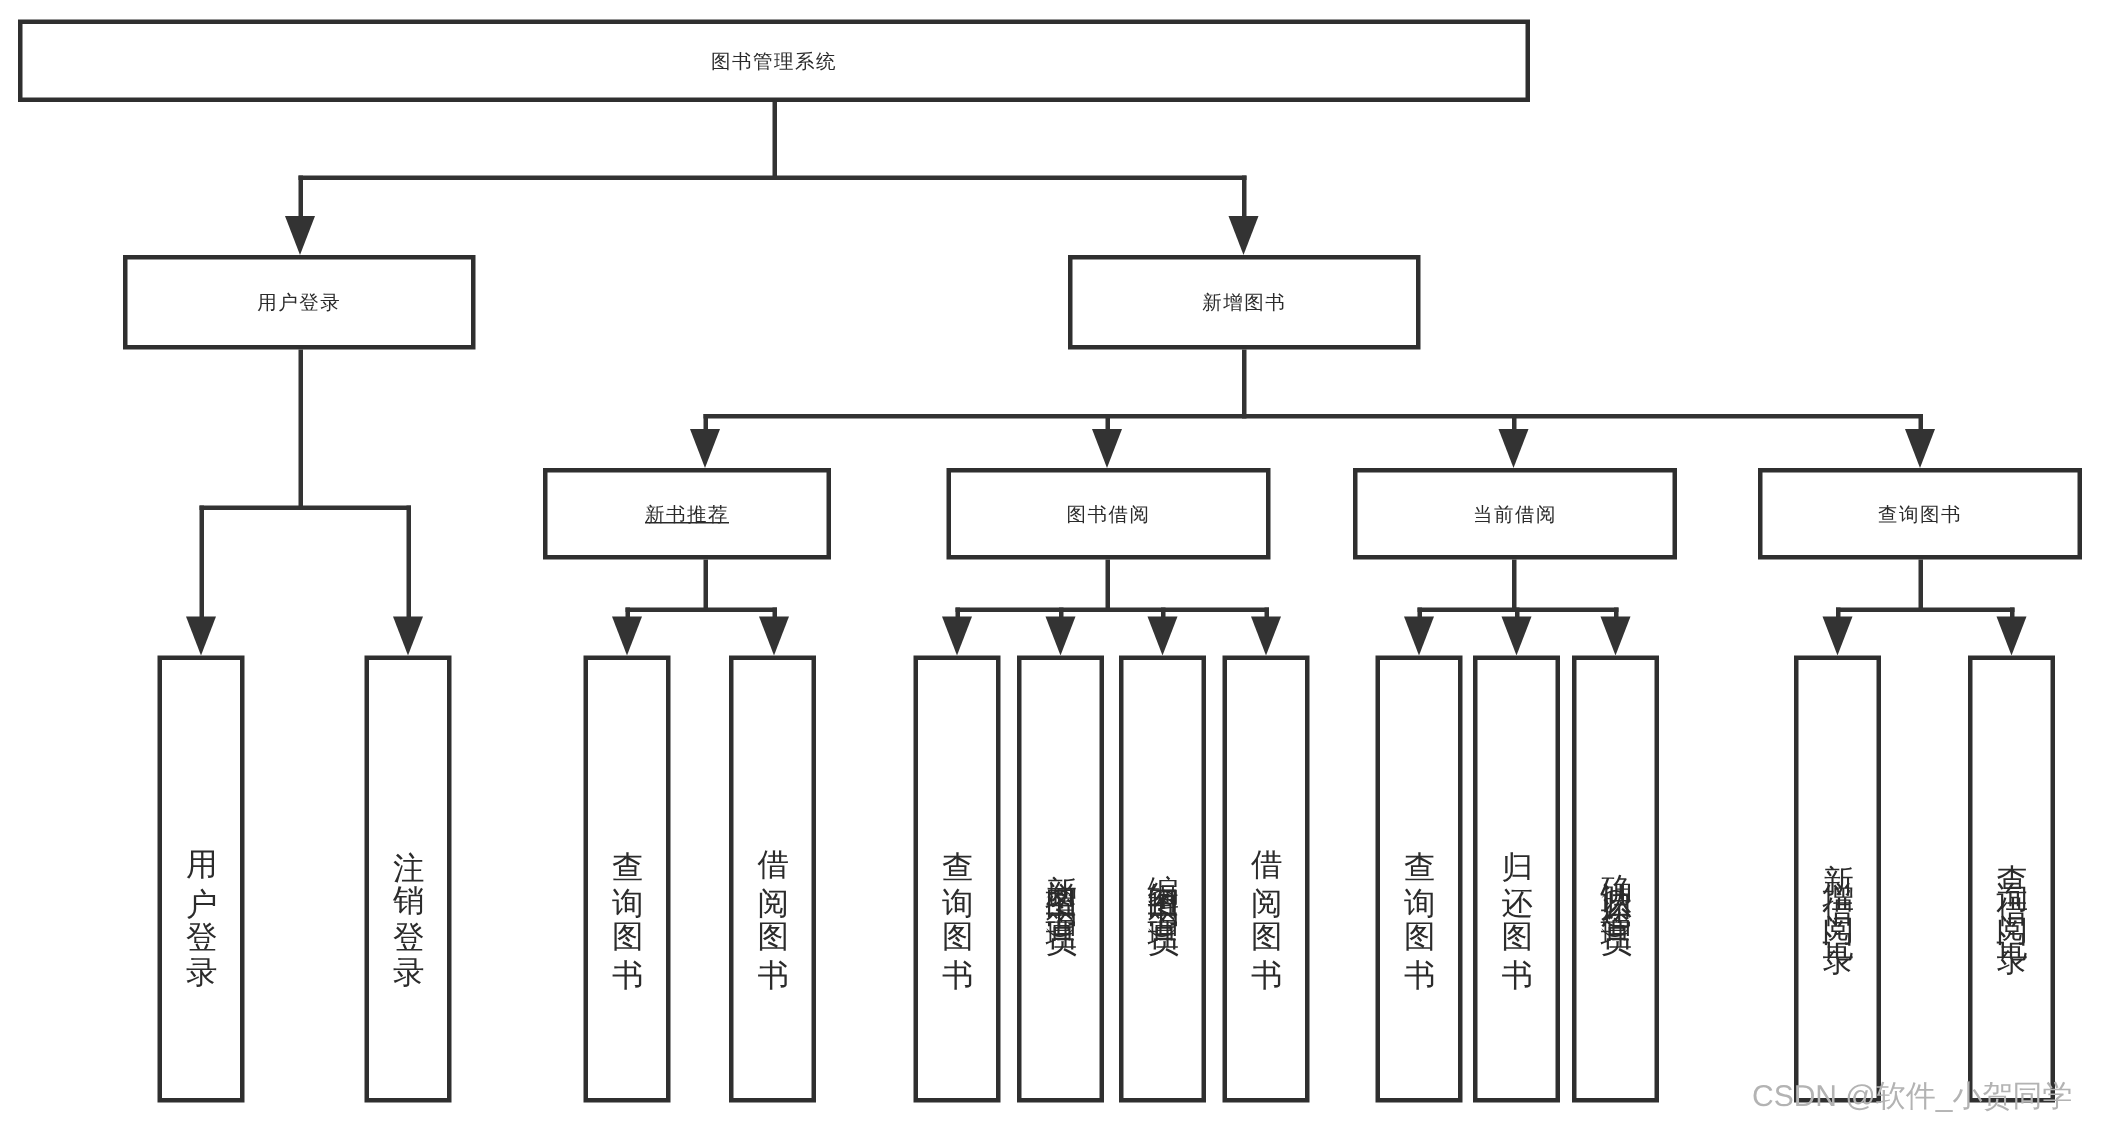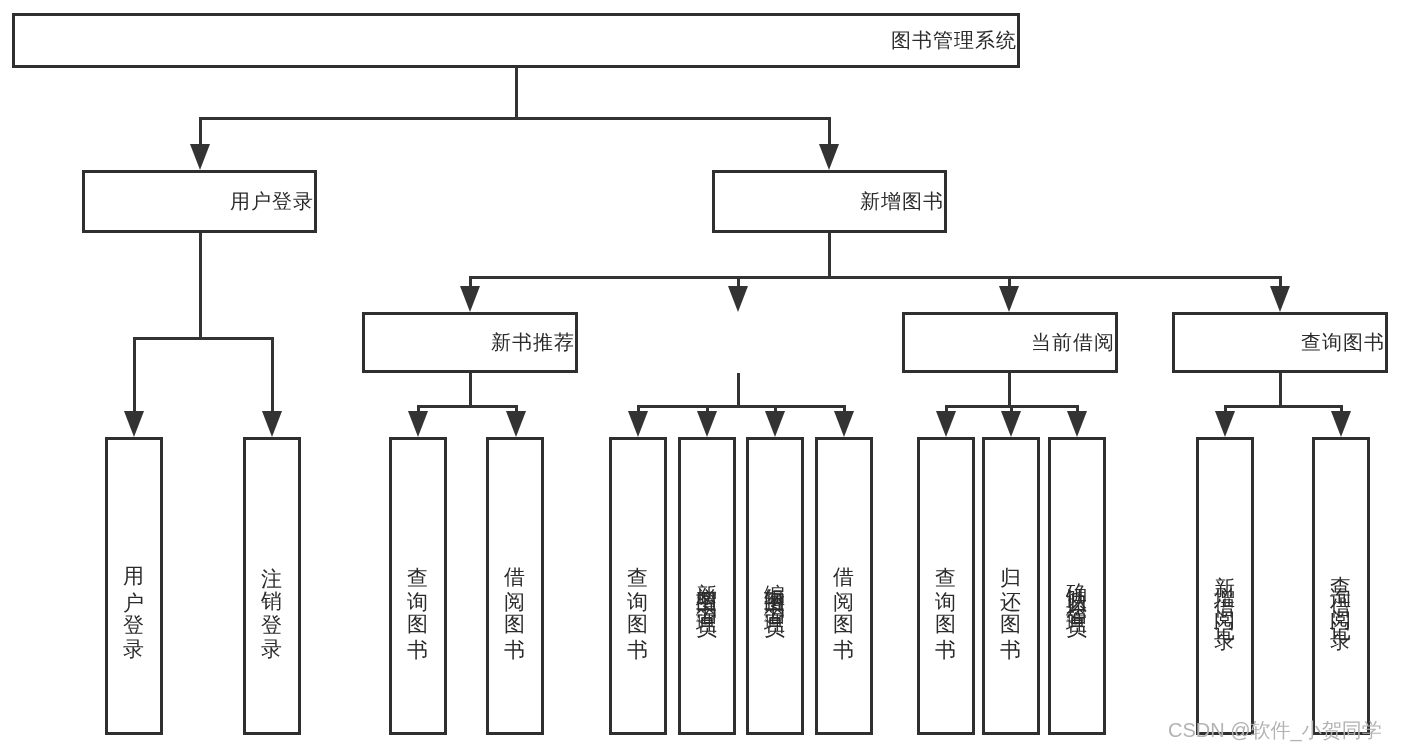--- a/index.html
+++ b/index.html
@@ -5,22 +5,22 @@
   :root{
     --line:#333333; --border:#2f2f2f; --text:#2b2b2b;
     --watermark:#b3b3b3; --background:#ffffff;
   }
   *{box-sizing:border-box; margin:0; padding:0;}
   body{background:var(--background); font-family:"Liberation Sans", sans-serif;}
   .stage{position:relative; width:1405px; height:747px; background:var(--background); overflow:hidden;}
 
   
   .hbox{position:absolute; border:3px solid var(--border); background:#fff;
-        display:flex; align-items:center; justify-content:flex-end;
-        font-size:20px; color:var(--text); letter-spacing:1px;}
+        display:flex; align-items:center; justify-content:center;
+        font-size:13px; color:var(--text); letter-spacing:1px;}
 
   
   .vbox{position:absolute; top:437px; width:58px; height:298px;
         border:3px solid var(--border); background:#fff;
         display:flex; align-items:center; justify-content:center;}
   .vbox .vtext{display:block; writing-mode:vertical-rl;
         font-size:21px; color:var(--text); line-height:1;}
   .ls4{letter-spacing:24px; margin-bottom:-24px;}
   .ls6{letter-spacing:11px; margin-bottom:-11px;}
   .ls9{letter-spacing:5px;  margin-bottom:-5px;}
@@ -68,22 +68,25 @@
   <div class="line" style="left:469px; top:276px; width:813px; height:3px;"></div>
   <div class="line" style="left:469px;  top:276px; width:3px; height:12px;"></div>
   <div class="arrow" style="left:460px;  top:286px;"></div>
   <div class="line" style="left:737px;  top:276px; width:3px; height:12px;"></div>
   <div class="arrow" style="left:728px;  top:286px;"></div>
   <div class="line" style="left:1008px; top:276px; width:3px; height:12px;"></div>
   <div class="arrow" style="left:999px;  top:286px;"></div>
   <div class="line" style="left:1279px; top:276px; width:3px; height:12px;"></div>
   <div class="arrow" style="left:1270px; top:286px;"></div>
 
-  <div class="hbox" style="left:362px;  top:312px; width:216px; height:61px;">
+  <div class="hbox" style="left:362px;  top:312px; width:192px; height:61px;text-decoration:underline;">
     <span>新书推荐</span>
+  </div>
+  <div class="hbox" style="left:631px;  top:312px; width:216px; height:61px;">
+    <span>图书借阅</span>
   </div>
   <div class="hbox" style="left:902px;  top:312px; width:216px; height:61px;">
     <span>当前借阅</span>
   </div>
   <div class="hbox" style="left:1172px; top:312px; width:216px; height:61px;">
     <span>查询图书</span>
   </div>
 
   <div class="line" style="left:469px; top:373px; width:3px;   height:35px;"></div>
   <div class="line" style="left:417px; top:405px; width:101px; height:3px;"></div>

